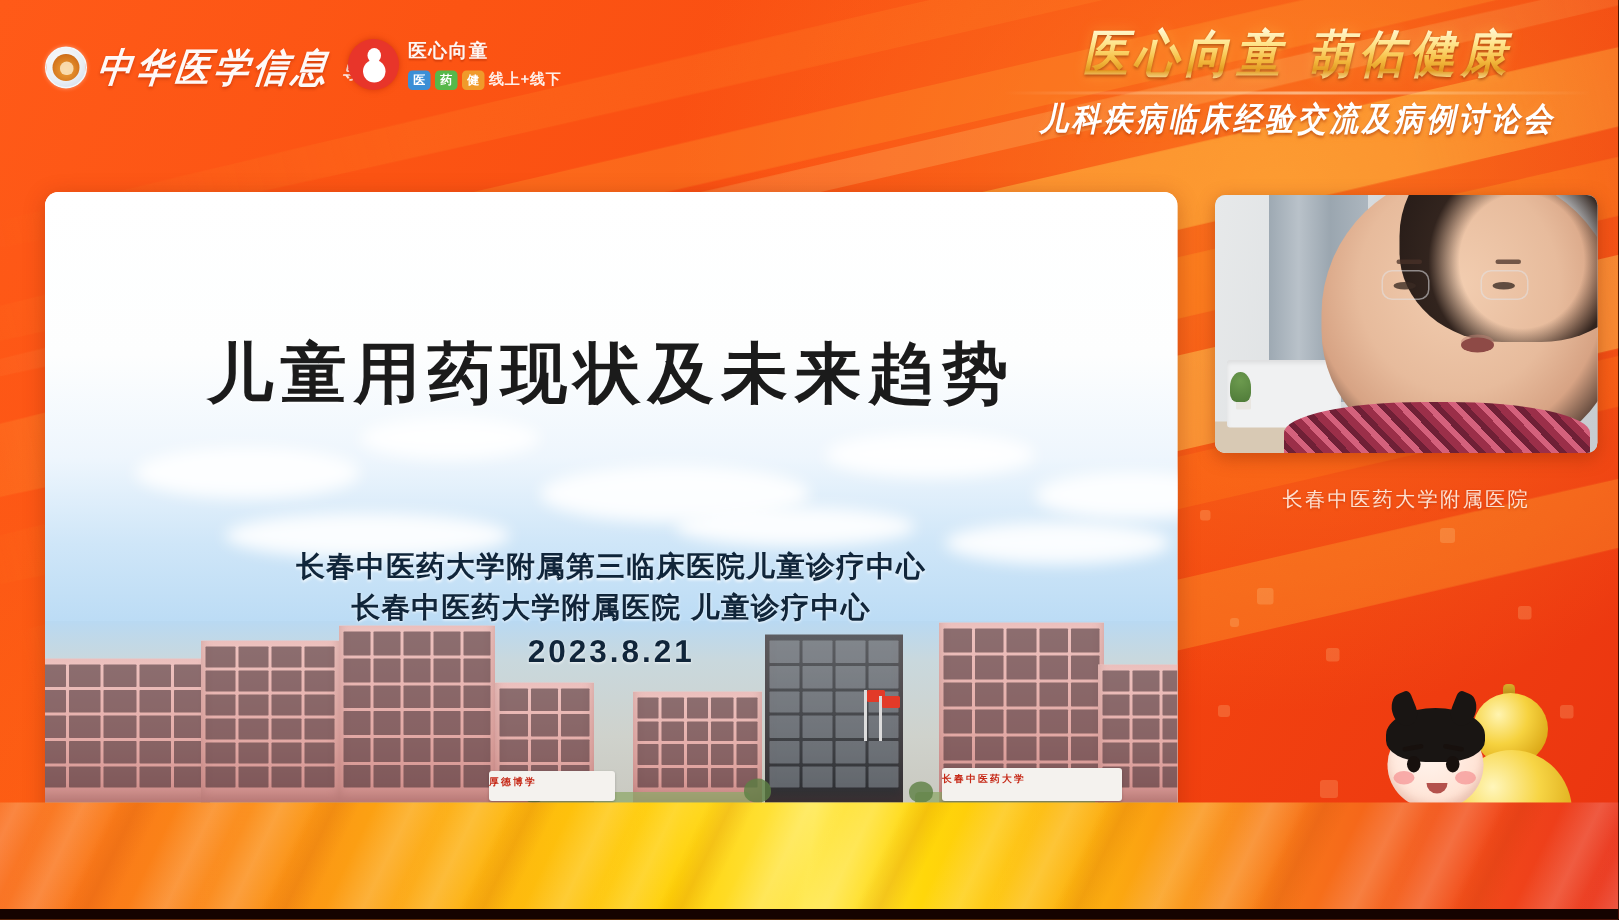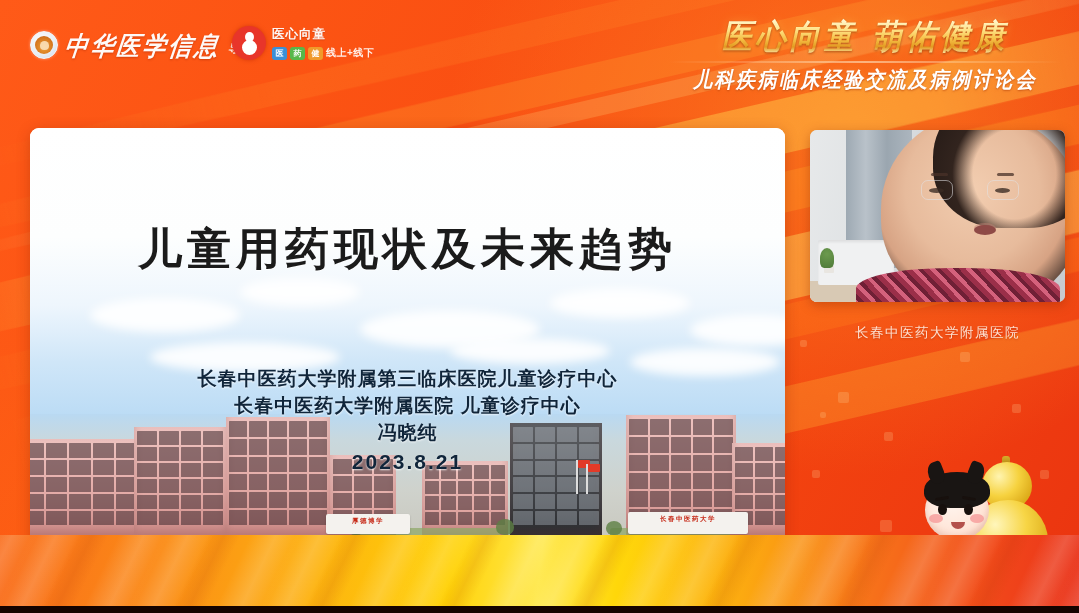--- a/index.html
+++ b/index.html
@@ -92,21 +92,21 @@
       box-shadow:inset 0 -5px 8px rgba(110,60,55,.25);}
   .bldg.dark{background:linear-gradient(180deg,#5d5f63,#3c3e42 70%,#2a2c30);}
   .bldg .wins{position:absolute;inset:4px 3px 10px 3px;display:grid;gap:2px;}
   .bldg .wins i{background:rgba(60,40,45,.55);border-radius:.5px;display:block;}
   .bldg.dark .wins i{background:rgba(220,230,240,.30);}
   .road{position:absolute;left:0;right:0;bottom:0;height:18%;
       background:linear-gradient(180deg,#c8c6c0,#b9b7b1);}
   .lawn{position:absolute;bottom:16%;height:10px;background:#8fa86a;opacity:.75;border-radius:3px;}
   .signwall{position:absolute;background:#f4f2ee;border-radius:2px;box-shadow:0 1px 2px rgba(0,0,0,.2);}
   .signwall span{display:block;font-size:6.5px;color:#c62a18;font-weight:700;letter-spacing:1.5px;
-      text-align:center;line-height:1;padding-top:4px;font-family:"DejaVu Serif",serif;}
+      text-align:left;line-height:1;padding-top:4px;font-family:"DejaVu Serif",serif;}
   .flag{position:absolute;width:2px;background:#ddd;}
   .flag::after{content:"";position:absolute;top:0;left:2px;width:12px;height:8px;background:#e23a28;border-radius:1px;}
   .tree{position:absolute;border-radius:50% 50% 45% 45%;background:#5d7f43;opacity:.8;}
 
   .slide-title{position:absolute;left:0;right:0;top:92px;text-align:center;
       font-size:44px;font-weight:700;color:#1b1b1b;letter-spacing:5px;
       font-family:"DejaVu Sans","Liberation Sans",sans-serif;
       text-shadow:0 1px 0 rgba(255,255,255,.7);}
   .slide-sub{position:absolute;left:0;right:0;top:238px;text-align:center;color:#10253a;}
   .slide-sub div{font-size:19px;font-weight:700;letter-spacing:1px;line-height:1.42;
@@ -478,21 +478,20 @@
       <div class="signwall" style="left:598px;bottom:19%;width:120px;height:22px;">
         <span>长春中医药大学</span>
       </div>
     </div>
 
     <div class="slide-title">儿童用药现状及未来趋势</div>
 
     <div class="slide-sub">
       <div>长春中医药大学附属第三临床医院儿童诊疗中心</div>
       <div>长春中医药大学附属医院 儿童诊疗中心</div>
-      <div>冯晓纯</div>
       <div class="date">2023.8.21</div>
     </div>
   </div>
 
   <div class="video">
     <div class="v-wall"></div>
     <div class="v-curtain"></div>
     <div class="v-desk"></div>
     <div class="v-cab"></div>
     <div class="v-plantpot"></div>

